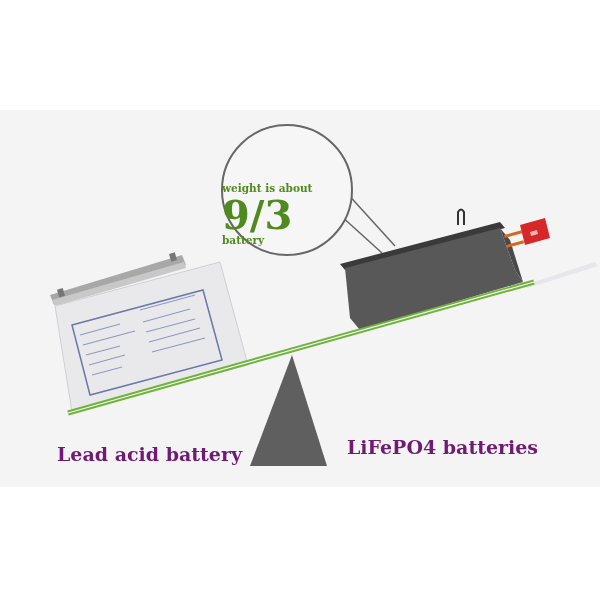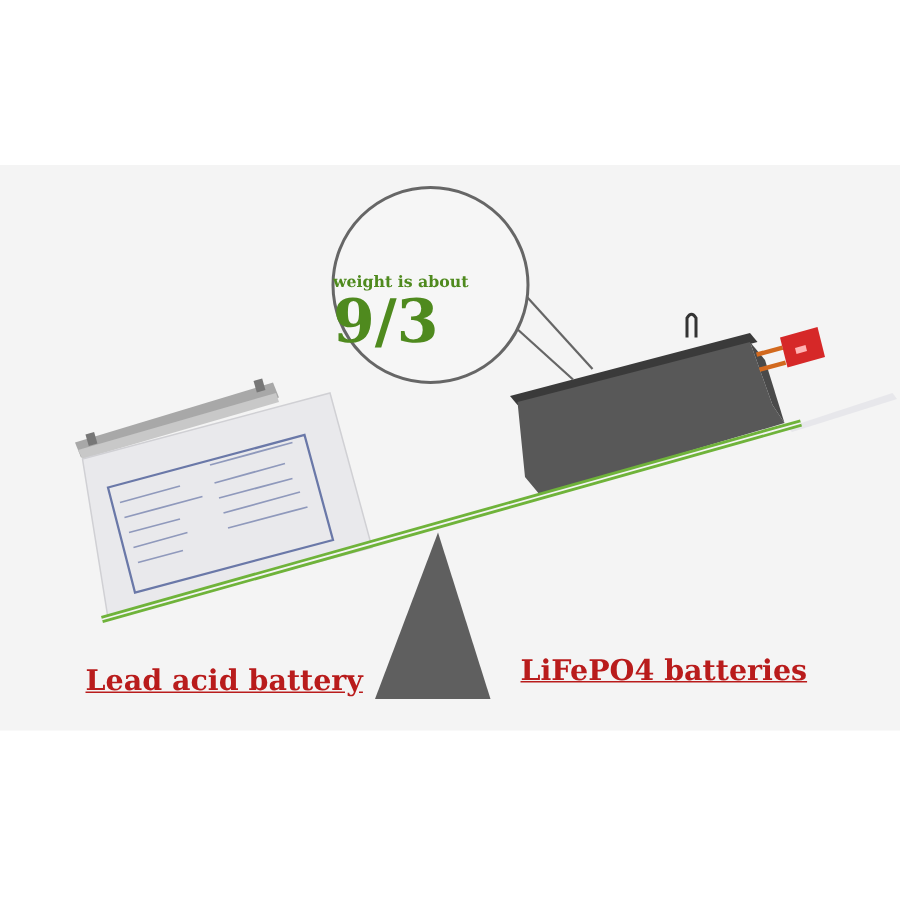--- a/index.html
+++ b/index.html
@@ -1,19 +1,19 @@
 <!DOCTYPE html>
 <html><head>
   <meta charset="utf-8">
   <style>
     html, body { margin: 0; padding: 0; }
     body { width: 600px; height: 600px; background: #ffffff; position: relative; overflow: hidden; font-family: "DejaVu Serif", serif; }
     .panel { position: absolute; left: 0; top: 110px; width: 600px; height: 377px; background: #f4f4f4; }
     svg.scene { position: absolute; left: 0; top: 0; width: 600px; height: 600px; }
-    .label { position: absolute; font-family: "DejaVu Serif", serif; font-weight: bold; color: #b91c1c; font-size: 19px; white-space: nowrap; text-decoration: underline; }
+    .label { position: absolute; font-family: "DejaVu Serif", serif; font-weight: bold; color: #701a75; font-size: 19px; white-space: nowrap; }
     .lbl-lead { left: 57px; top: 443px; }
     .lbl-life { left: 347px; top: 436px; }
     .callout-text { position: absolute; left: 222px; top: 142px; width: 130px; text-align: left; color: #4f8a1e; font-family: "DejaVu Serif", serif; font-weight: bold; margin-top: 40px; }
     .callout-text .small { font-size: 10.5px; line-height: 12px; }
     .callout-text .big { font-size: 40px; line-height: 40px; margin: 1px 0 -1px; }
   </style>
 </head>
 <body>
 
 <div class="panel"></div>
@@ -63,16 +63,17 @@
   <g>
     <line x1="345" y1="191" x2="395" y2="246" stroke="#666" stroke-width="1.5"></line>
     <line x1="340" y1="215" x2="382" y2="253" stroke="#666" stroke-width="1.5"></line>
     <circle cx="287" cy="190" r="65" fill="#f6f6f6" stroke="#666" stroke-width="2"></circle>
   </g>
 </svg>
 
 <div class="callout-text">
   <div class="small">weight is about</div>
   <div class="big">9/3</div>
+  <div class="small">battery</div>
 </div>
 
 <div class="label lbl-lead">Lead acid battery</div>
 <div class="label lbl-life">LiFePO4 batteries</div>
 
 </body></html>

